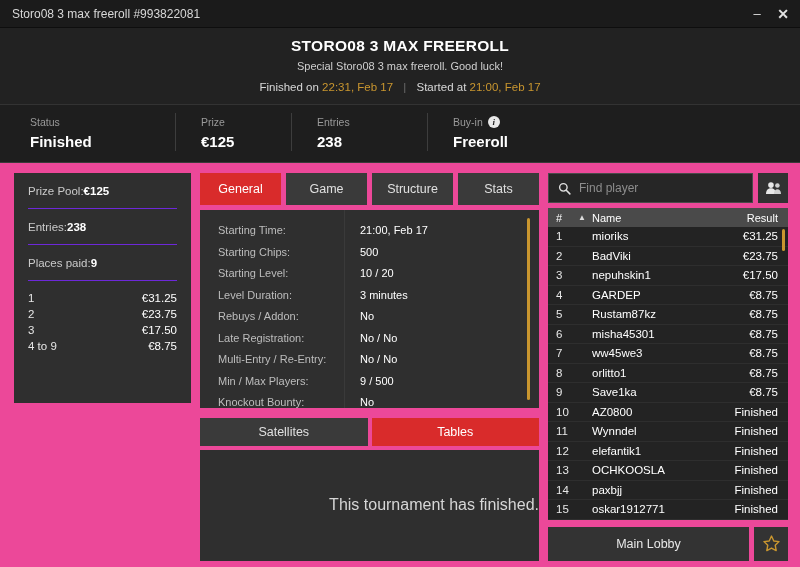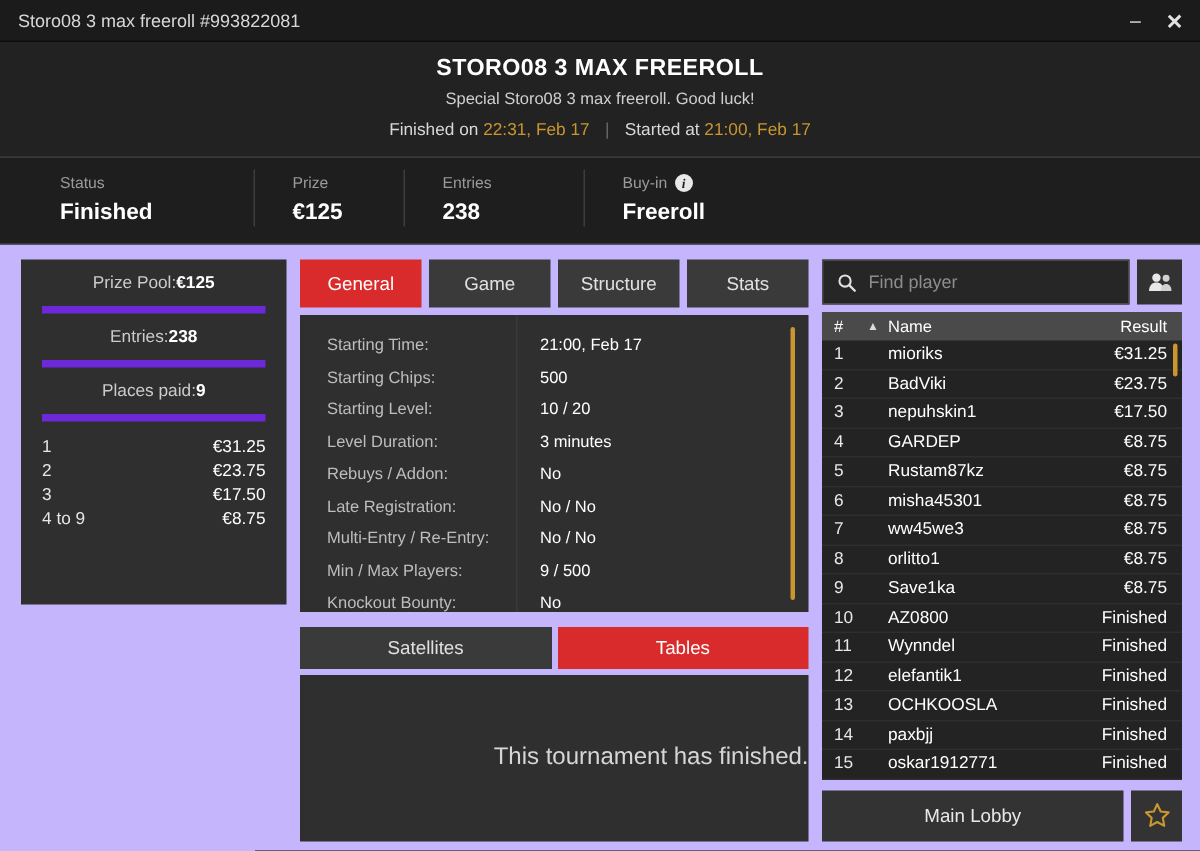--- a/index.html
+++ b/index.html
@@ -4,21 +4,21 @@
 <style>
   * { box-sizing: border-box; margin: 0; padding: 0; }
   html, body {
     width: 800px; height: 567px;
     background: #1c1c1c;
     font-family: "Liberation Sans", sans-serif;
     overflow: hidden;
   }
   .window {
     width: 800px; height: 567px;
-    background: #c4b5fd;
+    background: #ec4899;
     display: flex; flex-direction: column;
     position: relative;
   }
   
   .titlebar {
     height: 28px; flex: 0 0 28px;
     background: #1b1b1b;
     display: flex; align-items: center;
     padding: 0 4px 0 12px;
     border-bottom: 1px solid #0e0e0e;
@@ -51,22 +51,23 @@
   .h-times {
     font-size: 11.5px; color: #d8d8d8; margin-top: 9px;
   }
   .gold { color: #c9962f; }
   .sep-pipe { color: #6a6a6a; margin: 0 7px; }
 
   
   .statstrip {
     background: #1e1e1e;
     display: flex;
-    padding: 11px 0 12px 14px;
+    padding: 11px 0 12px 4px;
     border-bottom: 1px solid #3a3a3a;
+    gap: 16px;
   }
   .stat {
     padding-left: 26px;
     position: relative;
   }
   .stat + .stat::before {
     content: ""; position: absolute; left: 0; top: -3px;
     width: 1px; height: 38px; background: #3d3d3d;
   }
   .stat:nth-child(1) { width: 155px; }
@@ -97,23 +98,23 @@
   .col-left { width: 177px; display: flex; flex-direction: column; }
   .col-mid  { flex: 1; display: flex; flex-direction: column; min-width: 0; }
   .col-right{ width: 240px; display: flex; flex-direction: column; }
 
   
   .prizepanel {
     background: #2f2f2f; height: 230px;
     padding: 0 14px;
   }
   .pp-row {
-    display: flex; justify-content: center; align-items: center;
+    display: flex; justify-content: flex-start; align-items: center;
     height: 36px;
-    border-bottom: 5px solid #6d28d9;
+    border-bottom: 1px solid #6d28d9;
     font-size: 11.5px;
   }
   .pp-row .k { color: #cbcbcb; }
   .pp-row .v { color: #ffffff; font-weight: bold; }
   .pp-list { padding-top: 9px; }
   .pp-item {
     display: flex; justify-content: space-between;
     font-size: 11.5px; color: #ffffff; padding: 2px 0;
   }
   .pp-item .place { color: #e6e6e6; }

